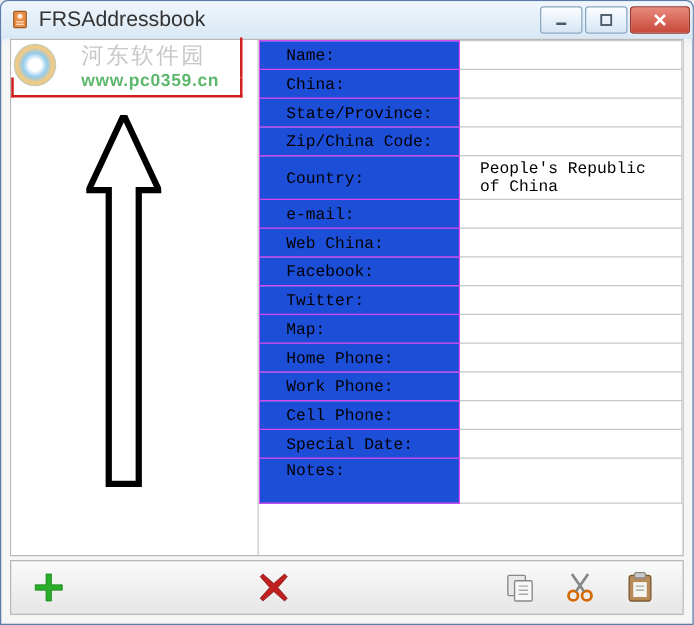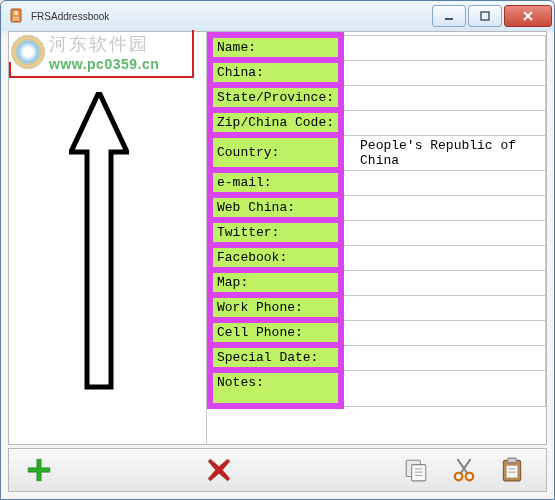--- a/index.html
+++ b/index.html
@@ -13,21 +13,21 @@
     border-radius: 6px 6px 0 0;
   }
 
   .titlebar {
     height: 30px; display: flex; align-items: center;
     padding: 0 0 0 8px;
     background: linear-gradient(to bottom, #f0f6fc, #d8e8f4);
     border-radius: 6px 6px 0 0;
   }
   .titlebar .app-icon { width: 16px; height: 16px; margin-right: 6px; }
-  .titlebar .title { font-family: "Segoe UI", sans-serif; font-size: 10px; color: #333; flex: 1; }
+  .titlebar .title { font-family: "Segoe UI", sans-serif; font-size: 17px; color: #333; flex: 1; }
   .win-controls { display: flex; gap: 2px; padding-right: 2px; }
   .win-btn {
     width: 34px; height: 22px; border: 1px solid #8aa8c4; border-radius: 3px;
     background: linear-gradient(to bottom, #fbfdff, #d6e6f5);
     display: flex; align-items: center; justify-content: center;
     font-family: sans-serif; font-size: 11px; color: #4a5a6a;
   }
   .win-btn.close {
     width: 48px;
     background: linear-gradient(to bottom, #e88a7d, #c9493a);
@@ -46,40 +46,40 @@
   }
   .watermark {
     position: absolute; top: 2px; left: 2px; width: 194px; height: 36px;
     display: flex; align-items: center;
   }
   .wm-logo {
     width: 34px; height: 34px; border-radius: 50%;
     background: radial-gradient(circle, #fff 20%, #4aa8e0 40%, #f5a623 60%, #4aa8e0 80%);
     opacity: 0.6;
   }
-  .wm-text { margin-left: 4px; opacity: 0.7; }
+  .wm-text { margin-left: 20px; opacity: 0.7; }
   .wm-cn { font-family: "SimSun", serif; font-size: 18px; color: #b0b0b0; letter-spacing: 2px; }
   .wm-url { font-family: Arial, sans-serif; font-size: 14px; color: #1a9a2e; font-weight: bold; letter-spacing: 0.5px; }
   .red-box {
     position: absolute; top: 30px; left: 0; width: 185px; height: 16px;
     border: 2px solid #d02020; border-top: none;
   }
   .red-box::before {
     content: ''; position: absolute; right: -2px; top: -32px; width: 2px; height: 32px; background: #d02020;
   }
   .arrow-svg {
     position: absolute; top: 60px; left: 60px; width: 60px; height: 300px;
   }
 
   .right-pane { flex: 1; height: 100%; overflow: hidden; }
   .form-table { width: 100%; border-collapse: collapse; }
   .form-row { height: 23px; }
   .form-label {
-    width: 118px; padding: 2px 4px;
-    background: #bef264; border: 6px solid #d946ef;
+    width: 118px; padding: 2px 21px;
+    background: #1d4ed8; border: 1px solid #d946ef;
     font-family: "Courier New", monospace; font-size: 13px; color: #000;
     white-space: nowrap; vertical-align: middle;
   }
   .form-value {
     padding: 2px 16px; border: 1px solid #c8c8c8; border-left: none;
     background: #fff; font-family: "Courier New", monospace; font-size: 13px; color: #000;
     vertical-align: middle;
   }
   .form-row.notes { height: 36px; }
   .form-row.notes .form-label { vertical-align: top; }
@@ -171,29 +171,33 @@
             </tr>
             <tr class="form-row">
               <td class="form-label">e-mail:</td>
               <td class="form-value"></td>
             </tr>
             <tr class="form-row">
               <td class="form-label">Web China:</td>
               <td class="form-value"></td>
             </tr>
             <tr class="form-row">
+              <td class="form-label">Facebook:</td>
+              <td class="form-value"></td>
+            </tr>
+            <tr class="form-row">
               <td class="form-label">Twitter:</td>
               <td class="form-value"></td>
             </tr>
             <tr class="form-row">
-              <td class="form-label">Facebook:</td>
-              <td class="form-value"></td>
-            </tr>
-            <tr class="form-row">
               <td class="form-label">Map:</td>
+              <td class="form-value"></td>
+            </tr>
+            <tr class="form-row">
+              <td class="form-label">Home Phone:</td>
               <td class="form-value"></td>
             </tr>
             <tr class="form-row">
               <td class="form-label">Work Phone:</td>
               <td class="form-value"></td>
             </tr>
             <tr class="form-row">
               <td class="form-label">Cell Phone:</td>
               <td class="form-value"></td>
             </tr>

